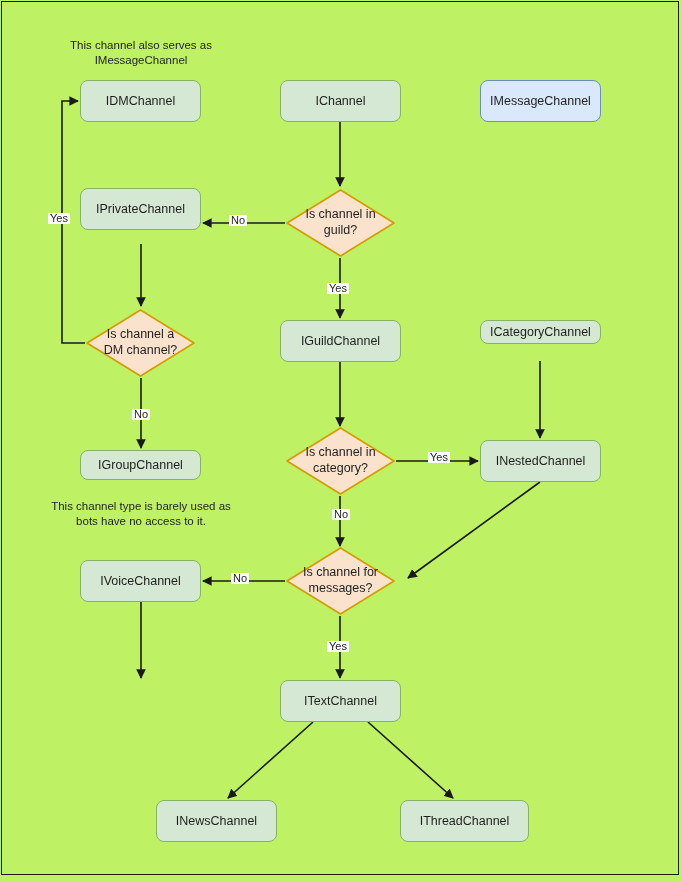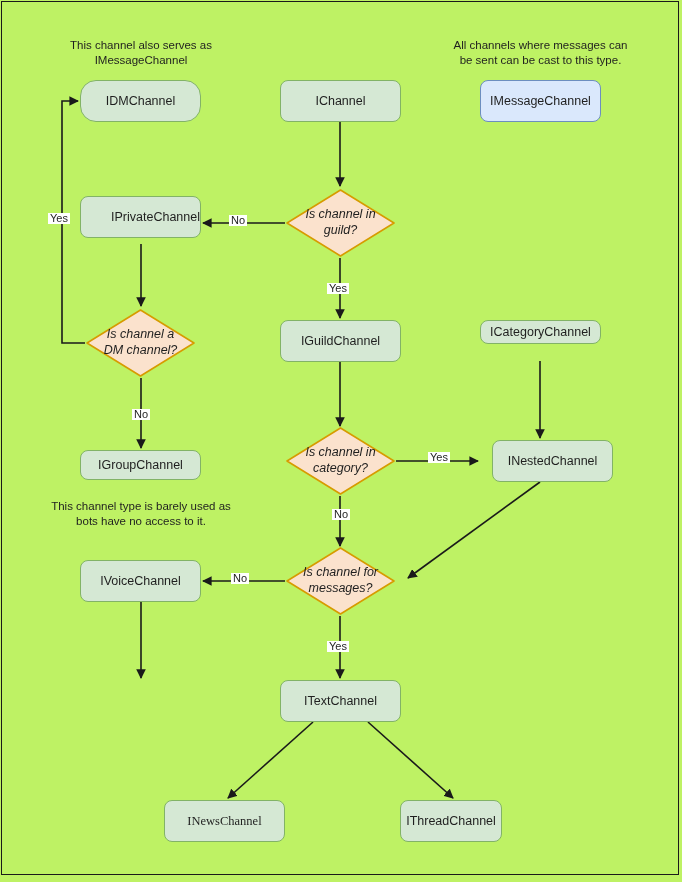--- a/index.html
+++ b/index.html
@@ -68,21 +68,20 @@
     width: 100%;
     height: 100%;
     display: flex;
     align-items: center;
     justify-content: center;
     text-align: center;
     font-size: 12.5px;
     color: #1f1f1f;
     line-height: 1.25;
     white-space: pre-line;
-    font-style: italic;
   }
   .caption {
     position: absolute;
     text-align: center;
     font-size: 11.5px;
     color: #1f1f1f;
     line-height: 1.3;
     white-space: pre-line;
   }
   .edge-label {
@@ -124,72 +123,70 @@
       <path d="M 340 616 L 340 678"></path>
       <path d="M 141 602 L 141 678"></path>
       <path d="M 313 722 L 228 798"></path>
       <path d="M 368 722 L 453 798"></path>
     </g>
   </svg>
 
   <div class="caption" style="left:46px; top:38px; width:190px;">This channel also serves as
 IMessageChannel</div>
 
-  <div class="caption" style="left:443px; top:38px; width:195px;">All channels where messages can
-be sent can be cast to this type.</div>
 
   <div class="caption" style="left:41px; top:499px; width:200px;">This channel type is barely used as
 bots have no access to it.</div>
 
-  <div class="node box" style="left:80px; top:80px; width:121px; height:42px;border-radius:16px;">
+  <div class="node box" style="left:80px; top:80px; width:121px; height:42px;">
     <span>IDMChannel</span>
   </div>
 
   <div class="node box" style="left:280px; top:80px; width:121px; height:42px;">
     <span>IChannel</span>
   </div>
 
   <div class="node box-blue" style="left:480px; top:80px; width:121px; height:42px;">
     <span>IMessageChannel</span>
   </div>
 
-  <div class="node box" style="left:80px; top:196px; width:121px; height:42px;justify-content:flex-end;">
+  <div class="node box" style="left:80px; top:188px; width:121px; height:42px;">
     <span>IPrivateChannel</span>
   </div>
 
   <div class="node box" style="left:280px; top:320px; width:121px; height:42px;text-align:right;">
     <span>IGuildChannel</span>
   </div>
 
   <div class="node box" style="left:480px; top:320px; width:121px; height:24px;">
     <span>ICategoryChannel</span>
   </div>
 
   <div class="node box" style="left:80px; top:450px; width:121px; height:30px;">
     <span>IGroupChannel</span>
   </div>
 
-  <div class="node box" style="left:480px; top:440px; width:121px; height:42px;margin-left:12px;">
+  <div class="node box" style="left:480px; top:440px; width:121px; height:42px;">
     <span>INestedChannel</span>
   </div>
 
   <div class="node box" style="left:80px; top:560px; width:121px; height:42px;">
     <span>IVoiceChannel</span>
   </div>
 
 
   <div class="node box" style="left:280px; top:680px; width:121px; height:42px;">
     <span>ITextChannel</span>
   </div>
 
-  <div class="node box" style="left:164px; top:800px; width:121px; height:42px;font-family:Liberation Serif, serif;">
+  <div class="node box" style="left:156px; top:800px; width:121px; height:42px;">
     <span>INewsChannel</span>
   </div>
 
-  <div class="node box" style="left:400px; top:800px; width:102px; height:42px;">
+  <div class="node box" style="left:400px; top:800px; width:129px; height:42px;">
     <span>IThreadChannel</span>
   </div>
 
   <div class="diamond-wrap" style="left:285px; top:188px; width:111px; height:70px;">
     <svg width="111" height="70" viewBox="0 0 111 70">
       <path d="M 55.5 2 L 109 35 L 55.5 68 L 2 35 Z" fill="#fbe2cd" stroke="#d79b00" stroke-width="1.6" stroke-linejoin="round"></path>
     </svg>
     <div class="diamond-label">Is channel in
 guild?</div>
   </div>

